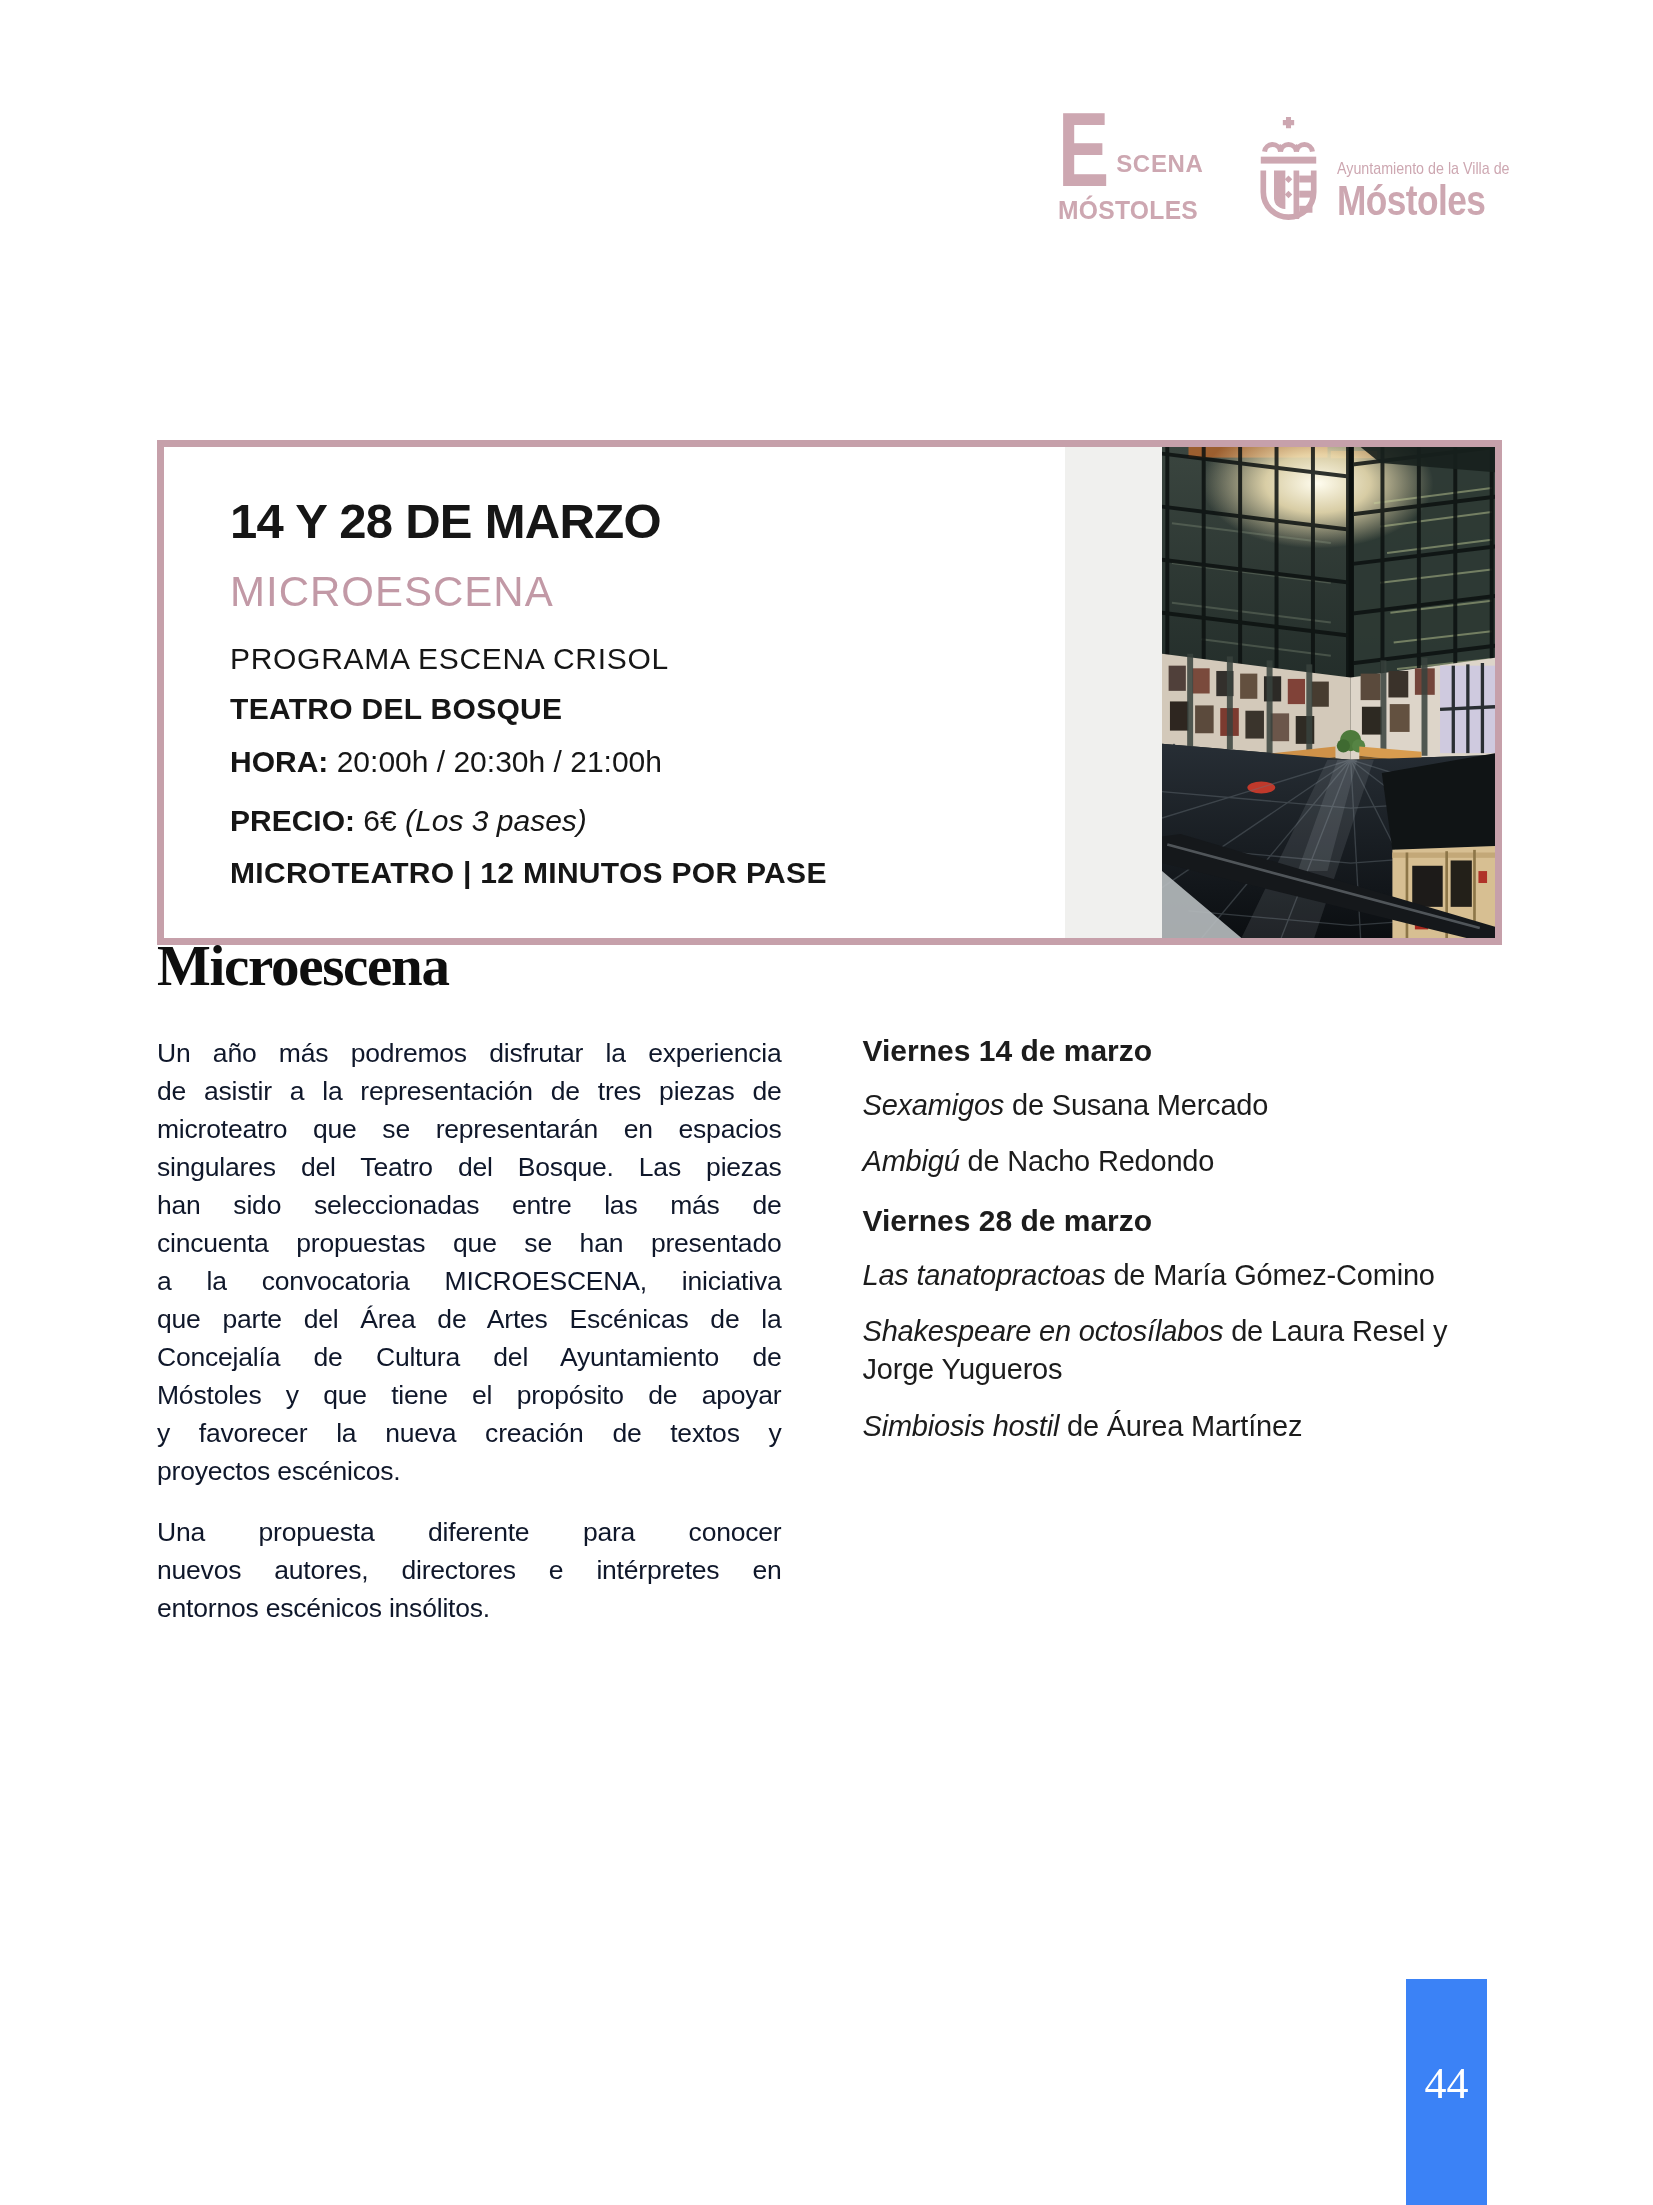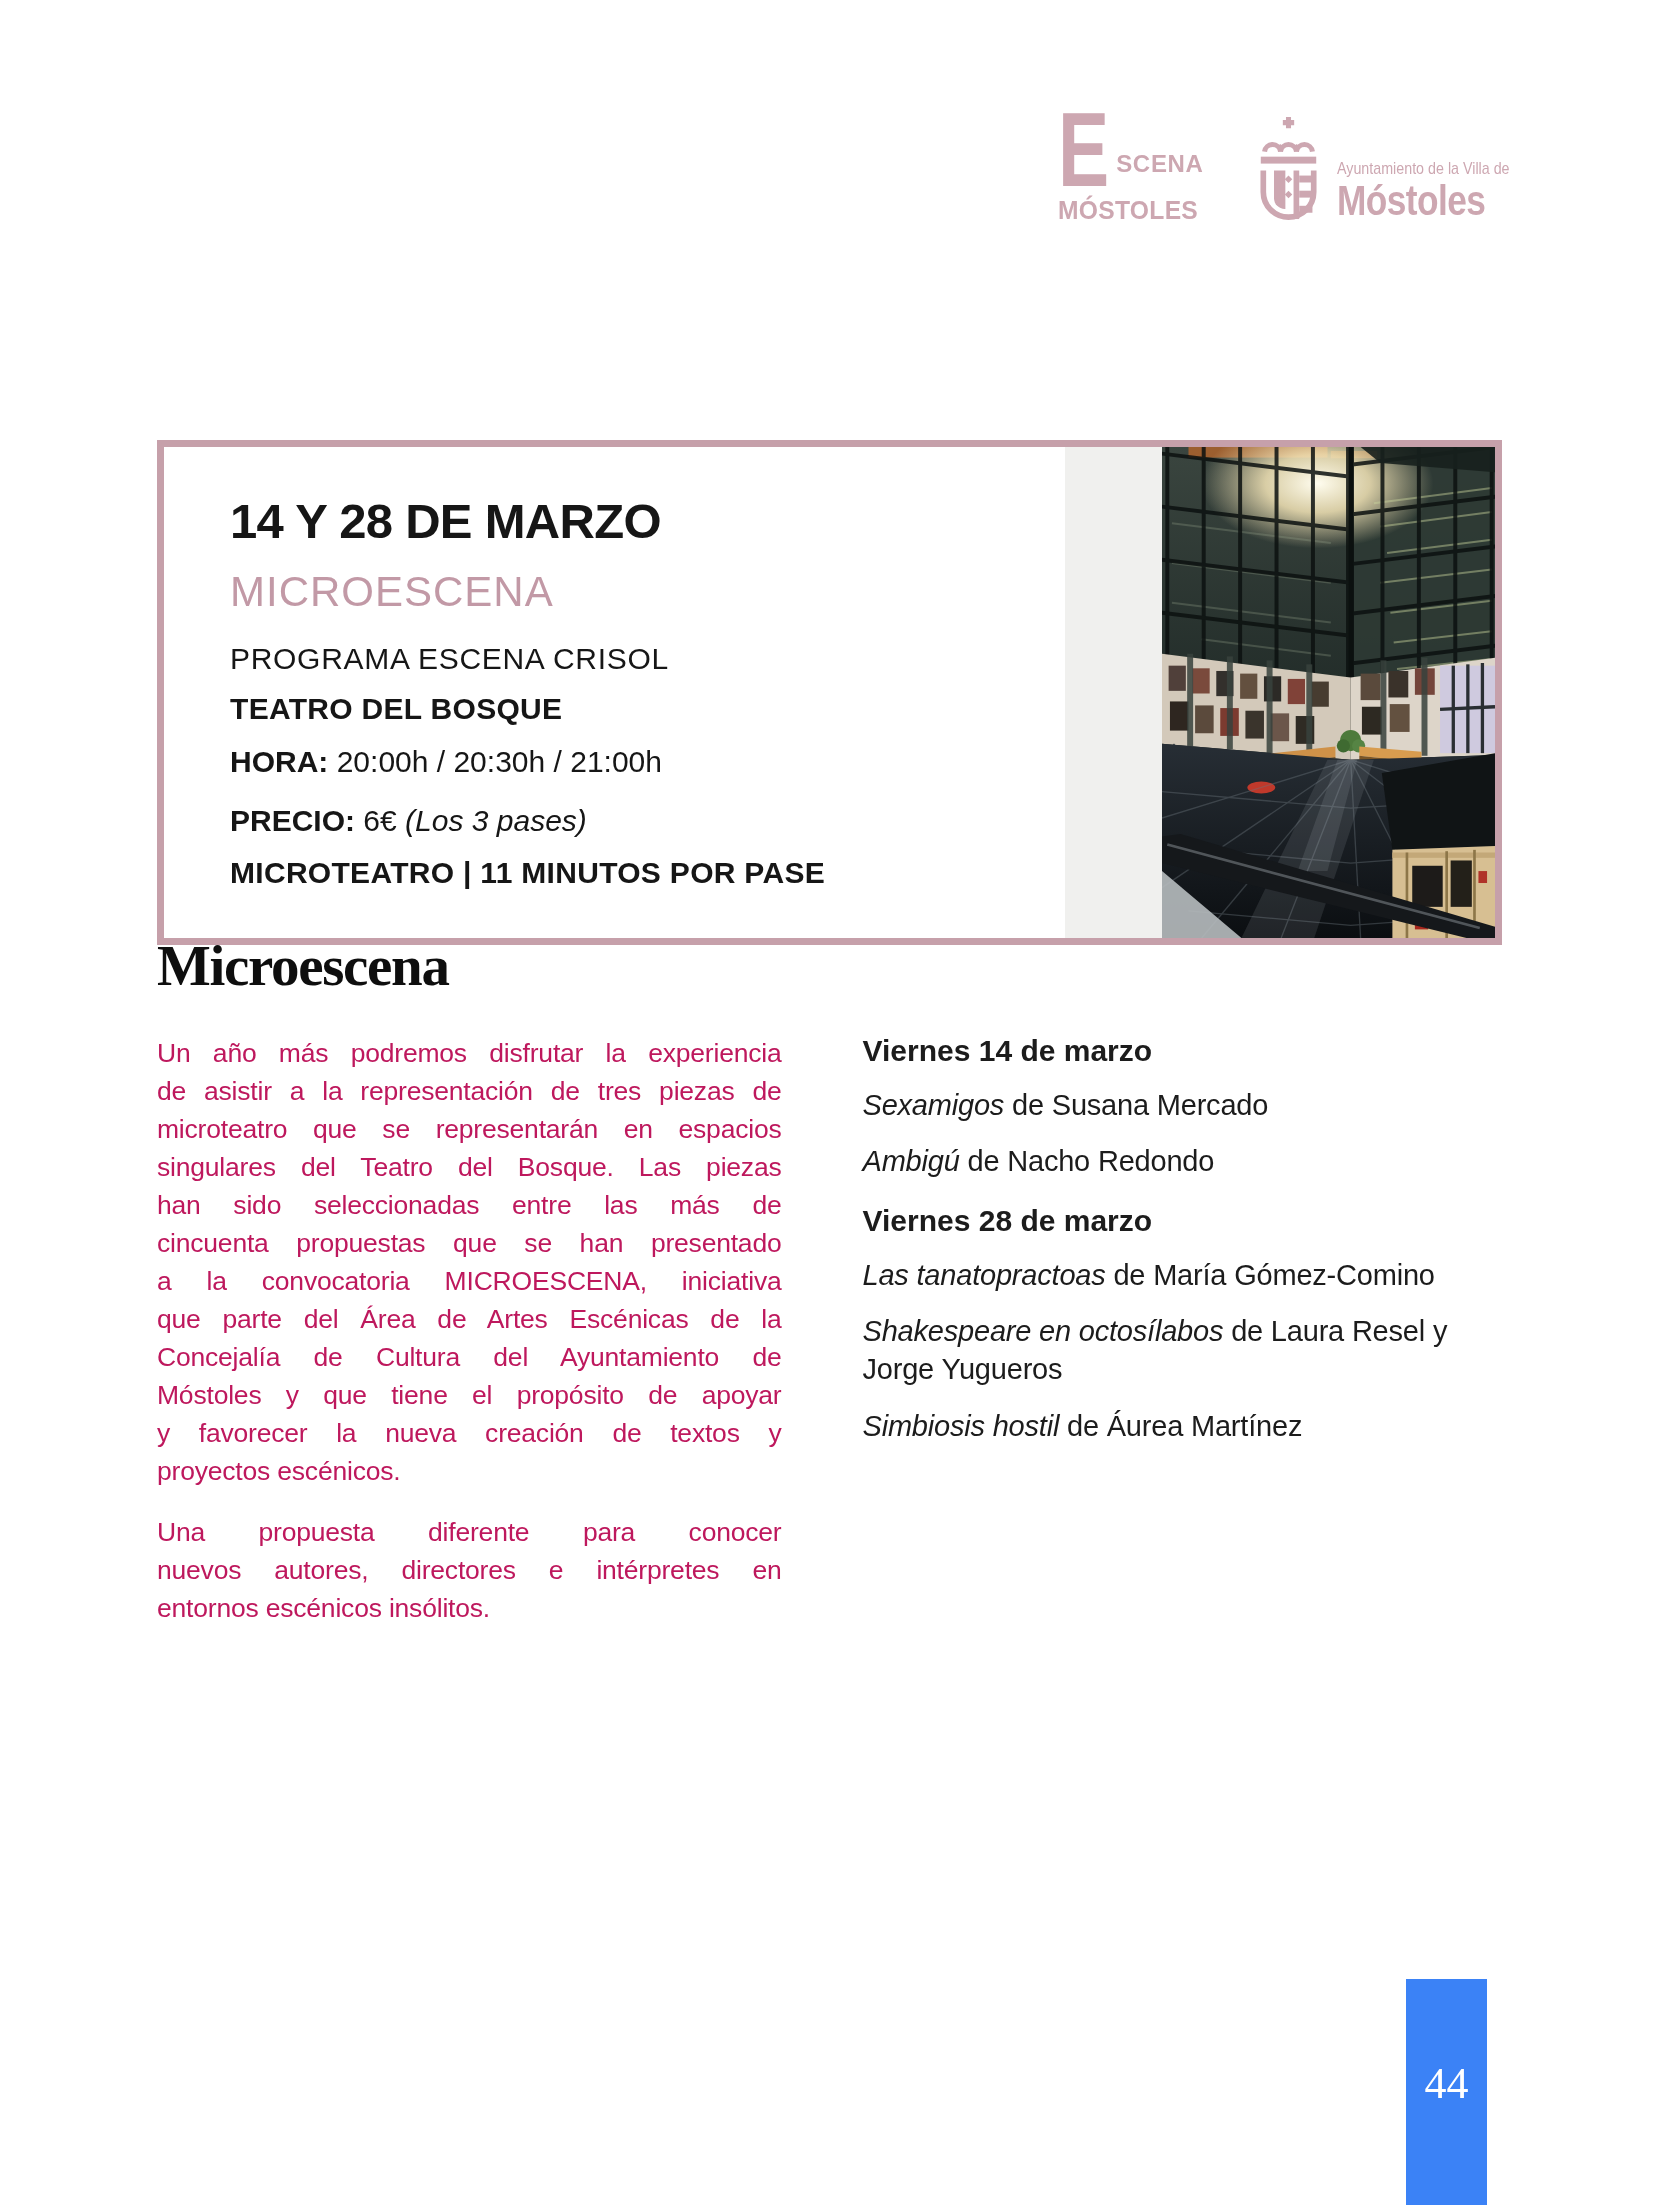--- a/index.html
+++ b/index.html
@@ -44,21 +44,21 @@
 
   
   .article{position:absolute;left:157px;top:937px;width:1345px;}
   .article-heading{
     font-family:"Liberation Serif",serif;font-size:57px;font-weight:700;
     letter-spacing:-1.3px;color:#0e0e0e;line-height:1;margin:0 0 40px 0;
   }
   .columns{display:flex;gap:81px;}
   .col-left{width:625px;}
   .jline{
-    font-size:26.5px;font-weight:300;line-height:38px;color:#be185d;
+    font-size:26.5px;font-weight:300;line-height:38px;color:#0f172a;
     letter-spacing:-0.2px;text-align:justify;text-align-last:justify;
   }
   .jlast{text-align-last:left;}
   .para2{margin-top:22.5px;}
   .col-right{width:640px;color:#1c1c1c;}
   .sched-heading{font-size:30px;font-weight:700;letter-spacing:0;line-height:1.1;}
   .sched-heading.second{margin-top:24px;}
   .sched-item{font-size:29px;font-weight:300;line-height:38px;margin-top:18.5px;letter-spacing:-0.2px;}
   .sched-item:first-of-type{margin-top:30px;}
   .sched-item .title{font-style:italic;}
@@ -114,21 +114,21 @@
   </div>
 
   <div class="event-card">
     <div class="card-content">
       <div class="card-date">14 Y 28 DE MARZO</div>
       <div class="card-title">MICROESCENA</div>
       <div class="card-line l-program">PROGRAMA ESCENA CRISOL</div>
       <div class="card-line l-venue">TEATRO DEL BOSQUE</div>
       <div class="card-line l-hora"><span class="lbl">HORA:</span><span class="val">&nbsp;</span><span class="val">20:00h / 20:30h / 21:00h</span></div>
       <div class="card-line l-precio"><span class="lbl">PRECIO:</span><span class="val">&nbsp;</span><span class="val">6€ </span><span class="note">(Los 3 pases)</span></div>
-      <div class="card-line l-format">MICROTEATRO | 11 MINUTOS POR PASE</div>
+      <div class="card-line l-format">MICROTEATRO | 12 MINUTOS POR PASE</div>
     </div>
     <div class="card-gray"></div>
     <div class="card-photo">
       <svg viewBox="0 0 503 741" preserveAspectRatio="none">
         <defs>
           <linearGradient id="glass" x1="0" y1="0" x2="0" y2="1">
             <stop offset="0" stop-color="#3a453f"></stop>
               <stop offset=".55" stop-color="#202a27"></stop>
               <stop offset="1" stop-color="#141a19"></stop>
           </linearGradient>

